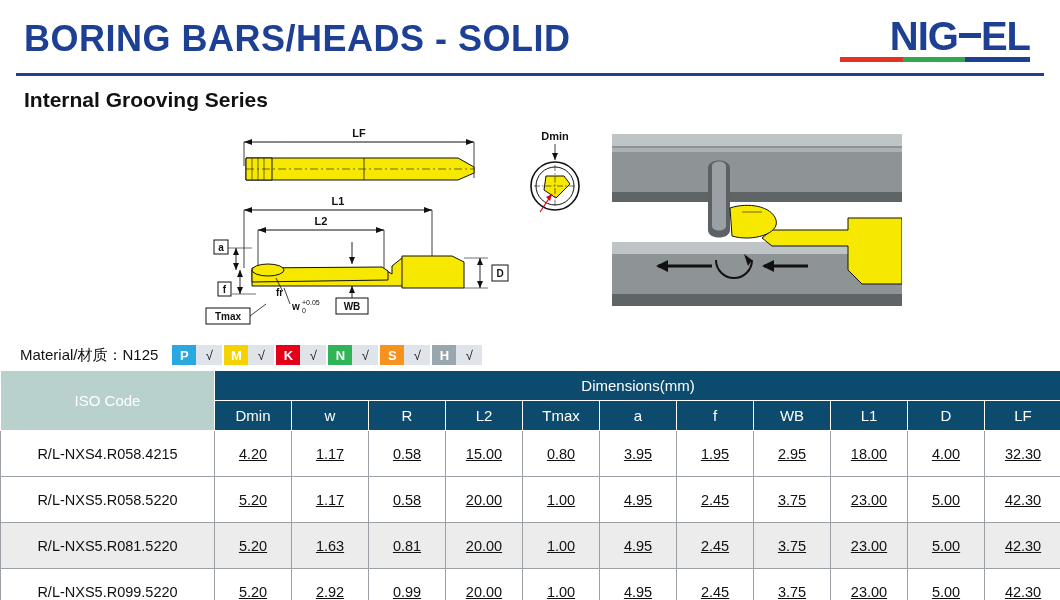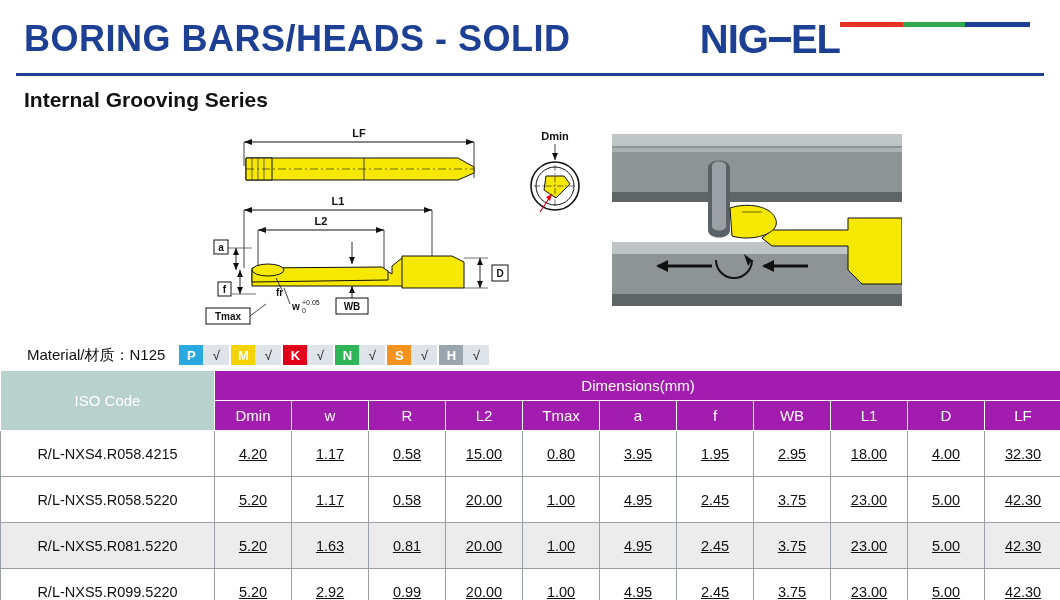--- a/index.html
+++ b/index.html
@@ -25,21 +25,22 @@
   .main-title {
     font-size: 36px;
     font-weight: bold;
     color: #1d3f94;
     letter-spacing: 0.5px;
     white-space: nowrap;
     margin-left: 8px;
   }
   .logo-wrap {
     display: flex;
-    align-items: flex-start;
+    flex-direction: column;
+    align-items: flex-end;
     margin-right: 14px;
   }
   .logo-text {
     font-size: 40px;
     font-weight: bold;
     color: #1d3f94;
     letter-spacing: -1px;
     line-height: 0.95;
     position: relative;
   }
@@ -110,21 +111,21 @@
     font-size: 12px;
     font-weight: bold;
     color: #111;
   }
   svg text { font-family: "Liberation Sans", sans-serif; }
 
   
   .material-row {
     display: flex;
     align-items: center;
-    padding-left: 27px;
+    padding-left: 20px;
     height: 30px;
     margin-top: -4px;
   }
   .material-label {
     font-size: 15px;
     color: #111;
     margin-right: 14px;
     white-space: nowrap;
   }
   .mat-group { display: flex; align-items: center; margin-right: 2px; }
@@ -148,21 +149,21 @@
     table-layout: fixed;
     font-size: 14.5px;
   }
   table.spec th, table.spec td {
     border: 1px solid #ffffff;
     text-align: center;
     padding: 0;
     height: 30px;
   }
   .th-head {
-    background: #a21caf;
+    background: #0c4a6e;
     color: #ffffff;
     font-weight: normal;
     font-size: 15px;
   }
   .th-iso {
     background: #b8d1cc;
     color: #ffffff;
     font-weight: normal;
     font-size: 15px;
     margin-left: 20px;

